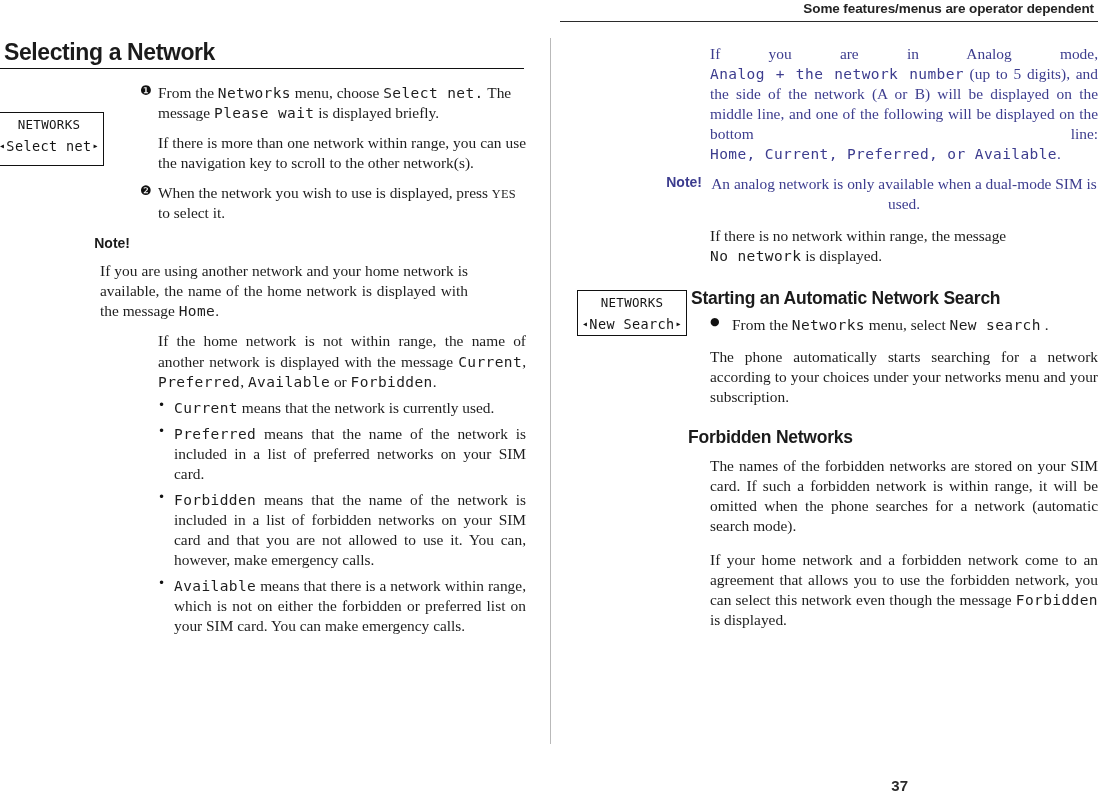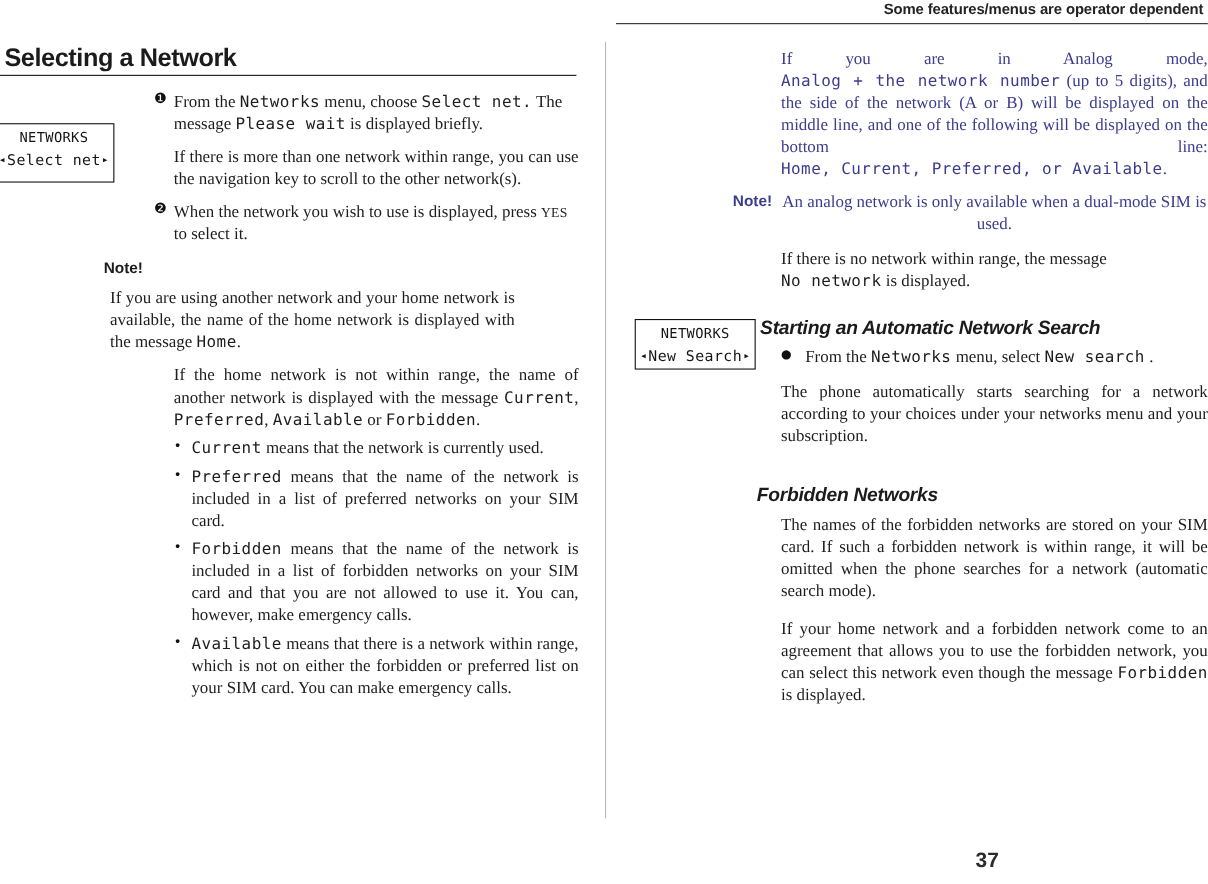--- a/index.html
+++ b/index.html
@@ -149,21 +149,21 @@
   .lcdbox .l2 .arrow{font-size:10px;line-height:1;}
 
   #lcd1{left:-6px;top:72px;width:110px;height:54px;}
   #lcd2{left:577px;top:290px;width:110px;height:46px;}
 
   
   .pagenum{
     position:absolute;right:22px;bottom:10px;
     font-family:"Liberation Sans", sans-serif;
     font-weight:bold;
-    font-size:19px;
+    font-size:15px;
     color:#2b2b2b;
   }
 
   
   .mt6{margin-top:6px;}
   .mt8{margin-top:8px;}
   .mt10{margin-top:10px;}
   .mt12{margin-top:12px;}
   .mt14{margin-top:14px;}
 </style>
@@ -243,31 +243,31 @@
 
     <div class="p blue" style="margin-left:138px;width:388px;margin-top:6px;"><span>If you are in Analog mode, </span><span class="lcd blue">Analog + the network number</span><span>  (up to 5 digits), and the side of the network (A or B) will be displayed on the middle line,  and one of the following will be displayed on the bottom line: </span><span class="lcd blue">Home, Current, Preferred, or Available</span><span>.</span></div>
 
     <div class="rowblk mt10">
       <div class="lbl-note blue" style="width:130px;flex:0 0 auto;padding-right:8px;color:#3c3c8e;">Note!</div>
       <div class="p blue" style="flex:1 1 auto;width:388px;text-align:center;">An analog network is only available when a dual-mode SIM is used.</div>
     </div>
 
     <div class="p mt12" style="margin-left:138px;width:388px;text-align:left;"><span>If there is no network within range, the message </span><span class="lcd">No network</span><span> is displayed.</span></div>
 
-    <h2 class="sub" style="margin-left:119px;margin-top:22px;font-style:italic;">Starting an Automatic Network Search</h2>
+    <h2 class="sub" style="margin-left:119px;margin-top:22px;">Starting an Automatic Network Search</h2>
 
 
     <div class="rowblk mt6" style="margin-left:138px;width:388px;">
       <div class="dot-marker" style="width:22px;flex:0 0 auto;font-size:11px;">●</div>
       <div class="p ragged" style="flex:1 1 auto;"><span>From the </span><span class="lcd">Networks</span><span> menu, select </span><span class="lcd">New search</span><span> .</span></div>
     </div>
 
     <div class="p mt12" style="margin-left:138px;width:388px;">The phone  automatically starts searching for a network according to your choices under your networks menu and your subscription.</div>
 
-    <h2 class="sub" style="margin-left:116px;margin-top:32px;font-style:italic;">Forbidden Networks</h2>
+    <h2 class="sub" style="margin-left:116px;margin-top:20px;">Forbidden Networks</h2>
 
     <div class="p mt8" style="margin-left:138px;width:388px;">The names of the forbidden networks are stored on your SIM card. If such a forbidden network is within range, it will be omitted when the phone searches for a network (automatic search mode).</div>
 
     <div class="p mt14" style="margin-left:138px;width:388px;"><span>If your home network and a forbidden network come to an agreement that allows you to use the forbidden network, you can select this network even though the message </span><span class="lcd">Forbidden</span><span> is displayed.</span></div>
 
   </div>
 
   <div class="lcdbox" id="lcd2">
     <div class="l1">NETWORKS</div>
     <div class="l2">

